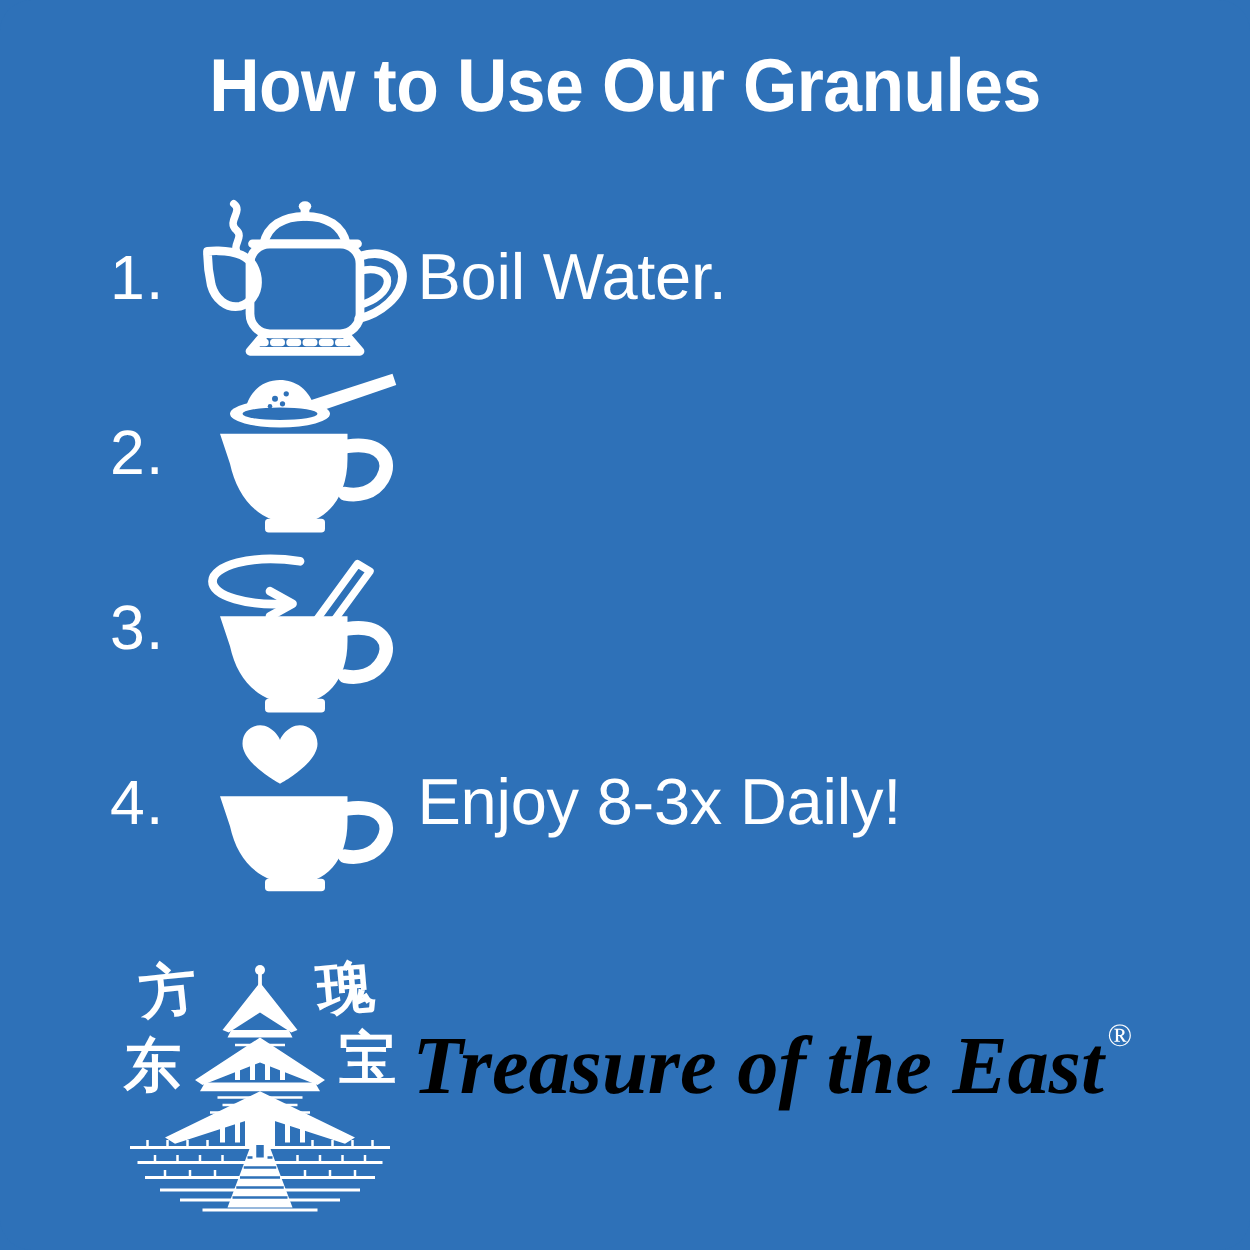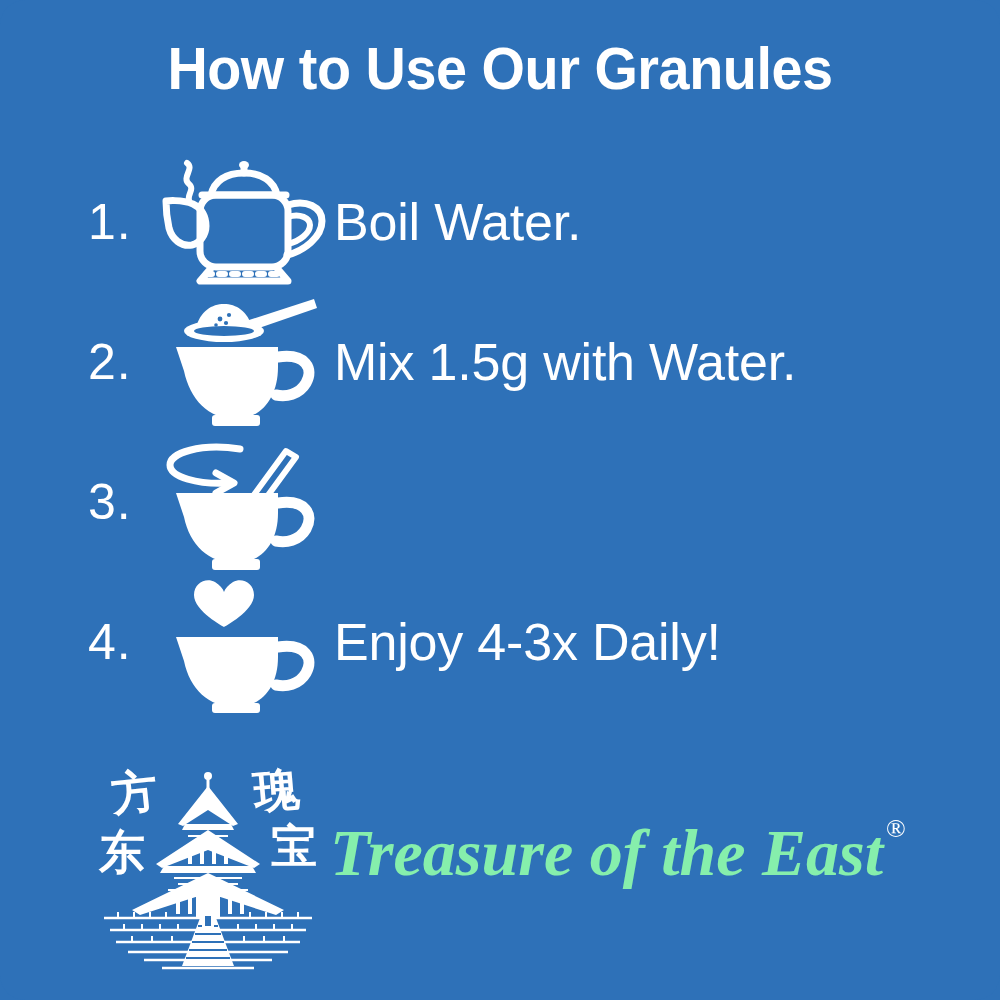--- a/index.html
+++ b/index.html
@@ -113,21 +113,21 @@
   }
   .brand-name-wrap {
     position: absolute;
     left: 330px;
     top: 72px;
     height: 90px;
     display: flex;
     align-items: flex-start;
   }
   .brand-name {
-    color: #86efac;
+    color: #000000;
     font-family: "Liberation Serif", "DejaVu Serif", serif;
     font-weight: bold;
     font-style: italic;
     font-size: 66px;
     line-height: 78px;
     white-space: nowrap;
     letter-spacing: 0px;
   }
   .brand-reg {
     color: #ffffff;
@@ -198,21 +198,20 @@
           <g fill="#ffffff">
 
             <path d="M22 52 L124 52 L124 72 C124 104 106 124 82 124 C54 124 36 104 30 76 Z"></path>
 
             <rect x="58" y="120" width="48" height="11" rx="3"></rect>
           </g>
 
           <path d="M124 62 C152 58 160 74 152 88 C145 100 132 102 122 100" fill="none" stroke="#ffffff" stroke-width="11" stroke-linecap="round"></path>
         </svg>
       </div>
-      <div class="step-text">Mix 1.5g with Water.</div>
     </div>
 
     <div class="step">
       <div class="step-num">3.</div>
       <div class="step-icon">
         <svg viewBox="0 0 180 135" xmlns="http://www.w3.org/2000/svg">
 
           <g fill="none" stroke="#ffffff" stroke-width="7" stroke-linecap="round" stroke-linejoin="round">
             <path d="M86 14 C46 8 16 18 16 30 C16 42 44 50 76 48"></path>
             <path d="M62 38 L80 48 L62 58"></path>
@@ -238,21 +237,21 @@
 
           <path d="M70 52 C70 52 40 36 40 20 C40 8 52 2 61 7 C66 10 69 14 70 17 C71 14 74 10 79 7 C88 2 100 8 100 20 C100 36 70 52 70 52 Z" fill="#ffffff"></path>
           <g fill="#ffffff">
 
             <path d="M22 62 L124 62 L124 82 C124 114 106 132 82 132 C54 132 36 114 30 86 Z"></path>
             <rect x="58" y="128" width="48" height="10" rx="3"></rect>
           </g>
           <path d="M124 72 C152 68 160 84 152 98 C145 110 132 112 122 110" fill="none" stroke="#ffffff" stroke-width="11" stroke-linecap="round"></path>
         </svg>
       </div>
-      <div class="step-text">Enjoy 4-3x Daily!</div>
+      <div class="step-text">Enjoy 8-3x Daily!</div>
     </div>
 
   </div>
 
   <div class="brand">
 
     <div class="brand-logo">
       <svg viewBox="0 0 240 228" xmlns="http://www.w3.org/2000/svg">
 
         <text class="cjk" x="48" y="58" font-size="46" text-anchor="middle" transform="rotate(-6 48 58)">方</text>

